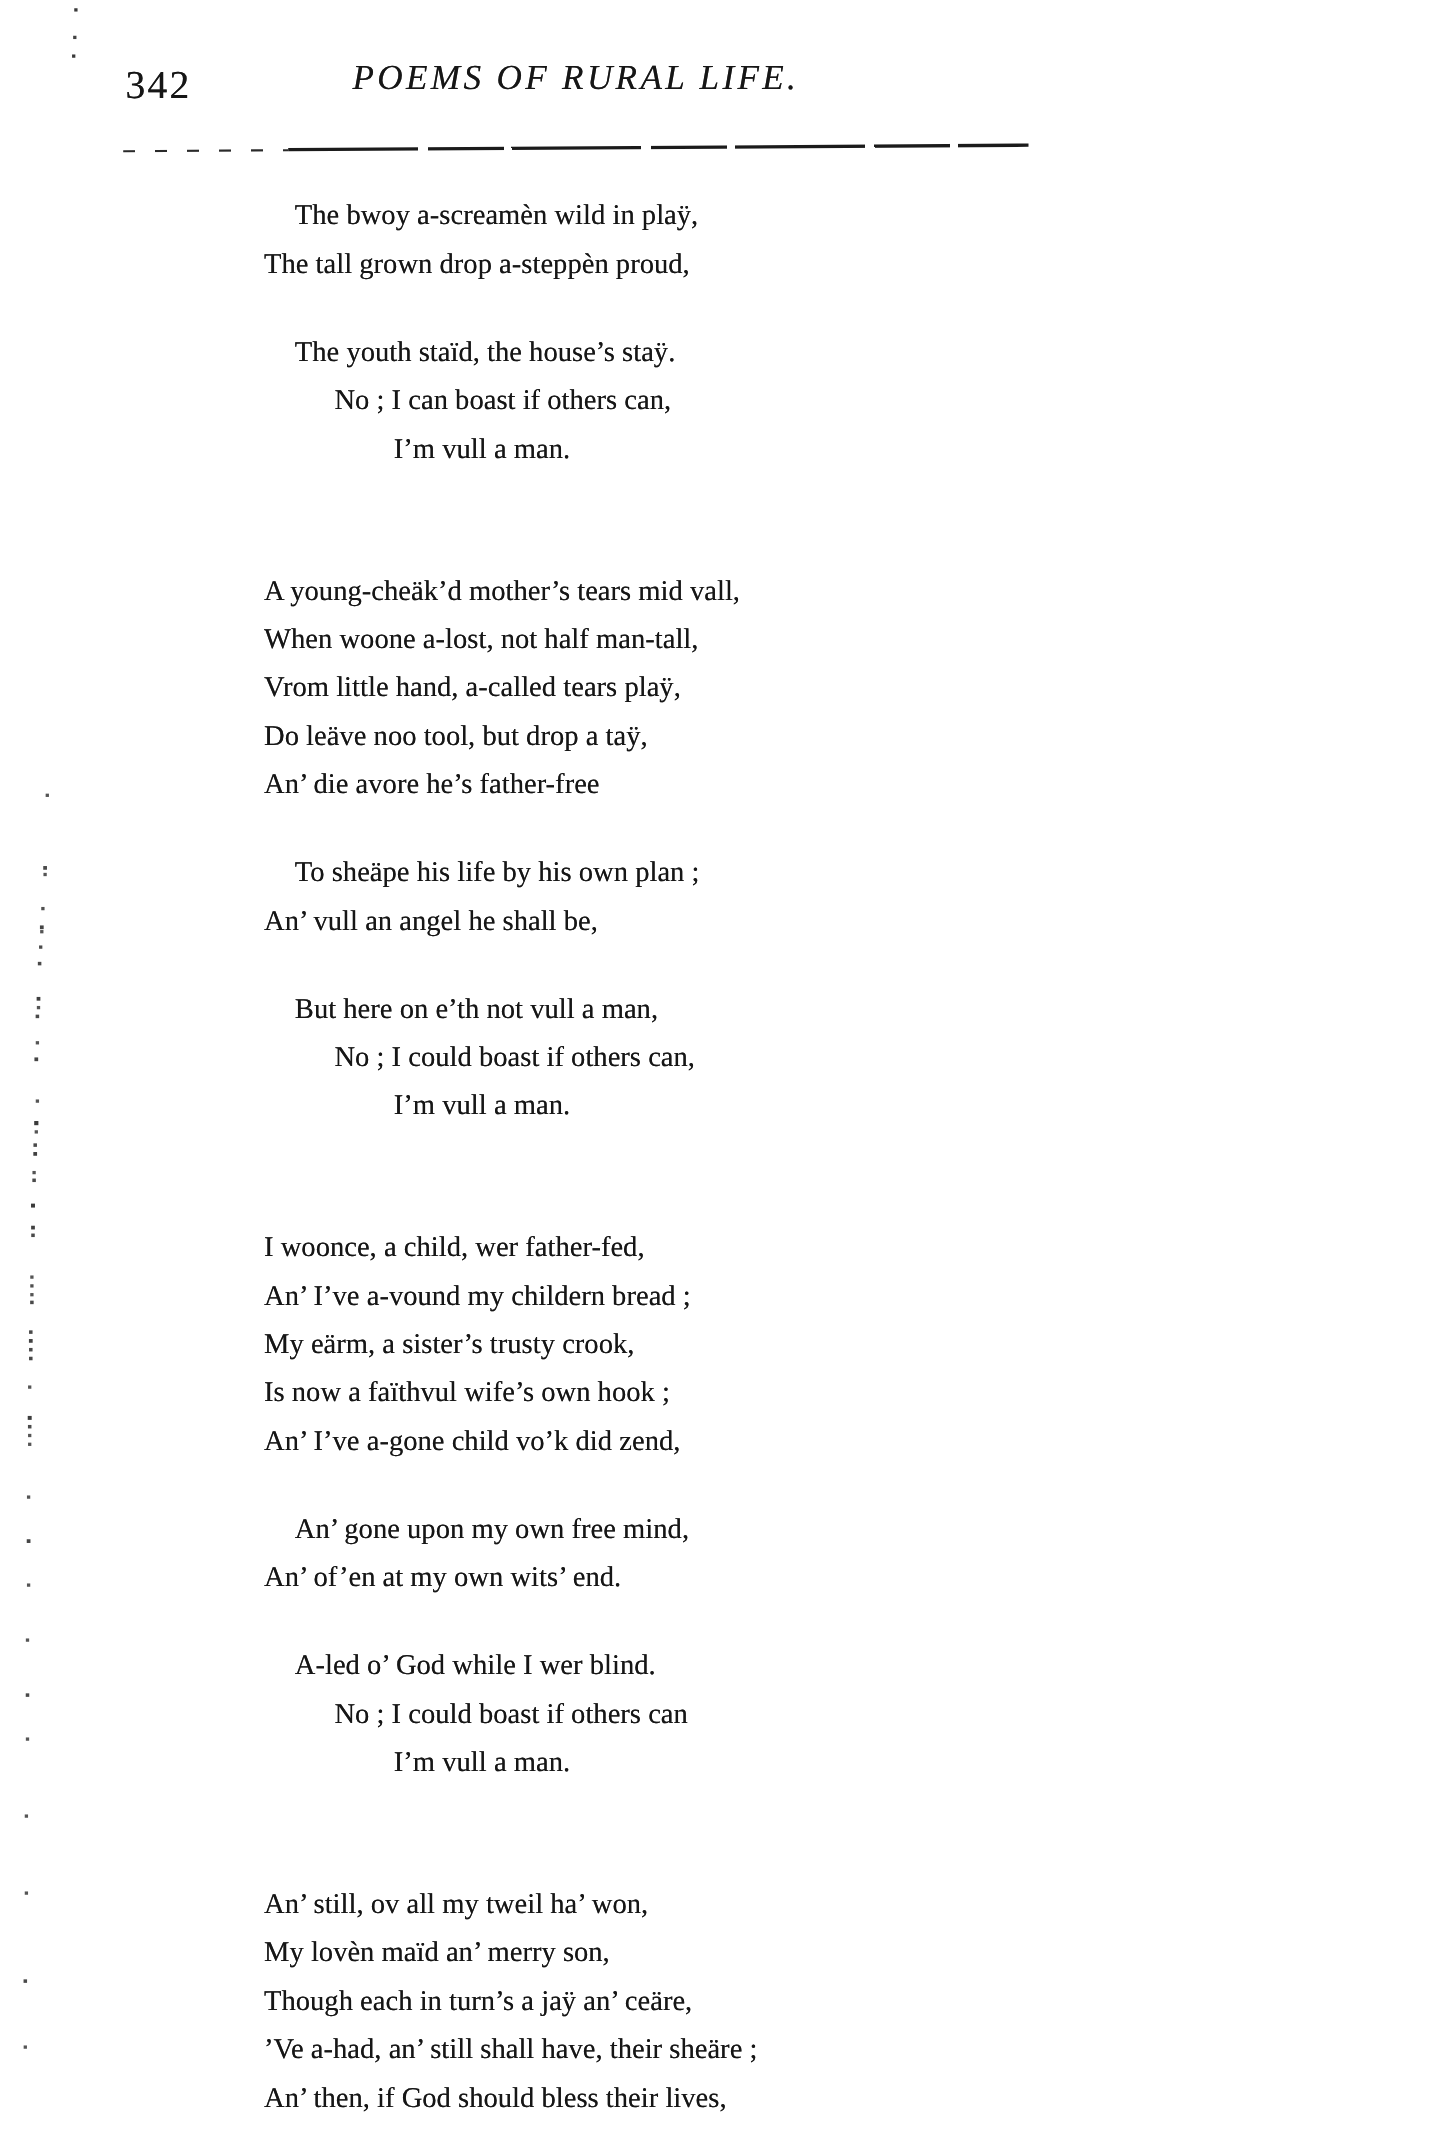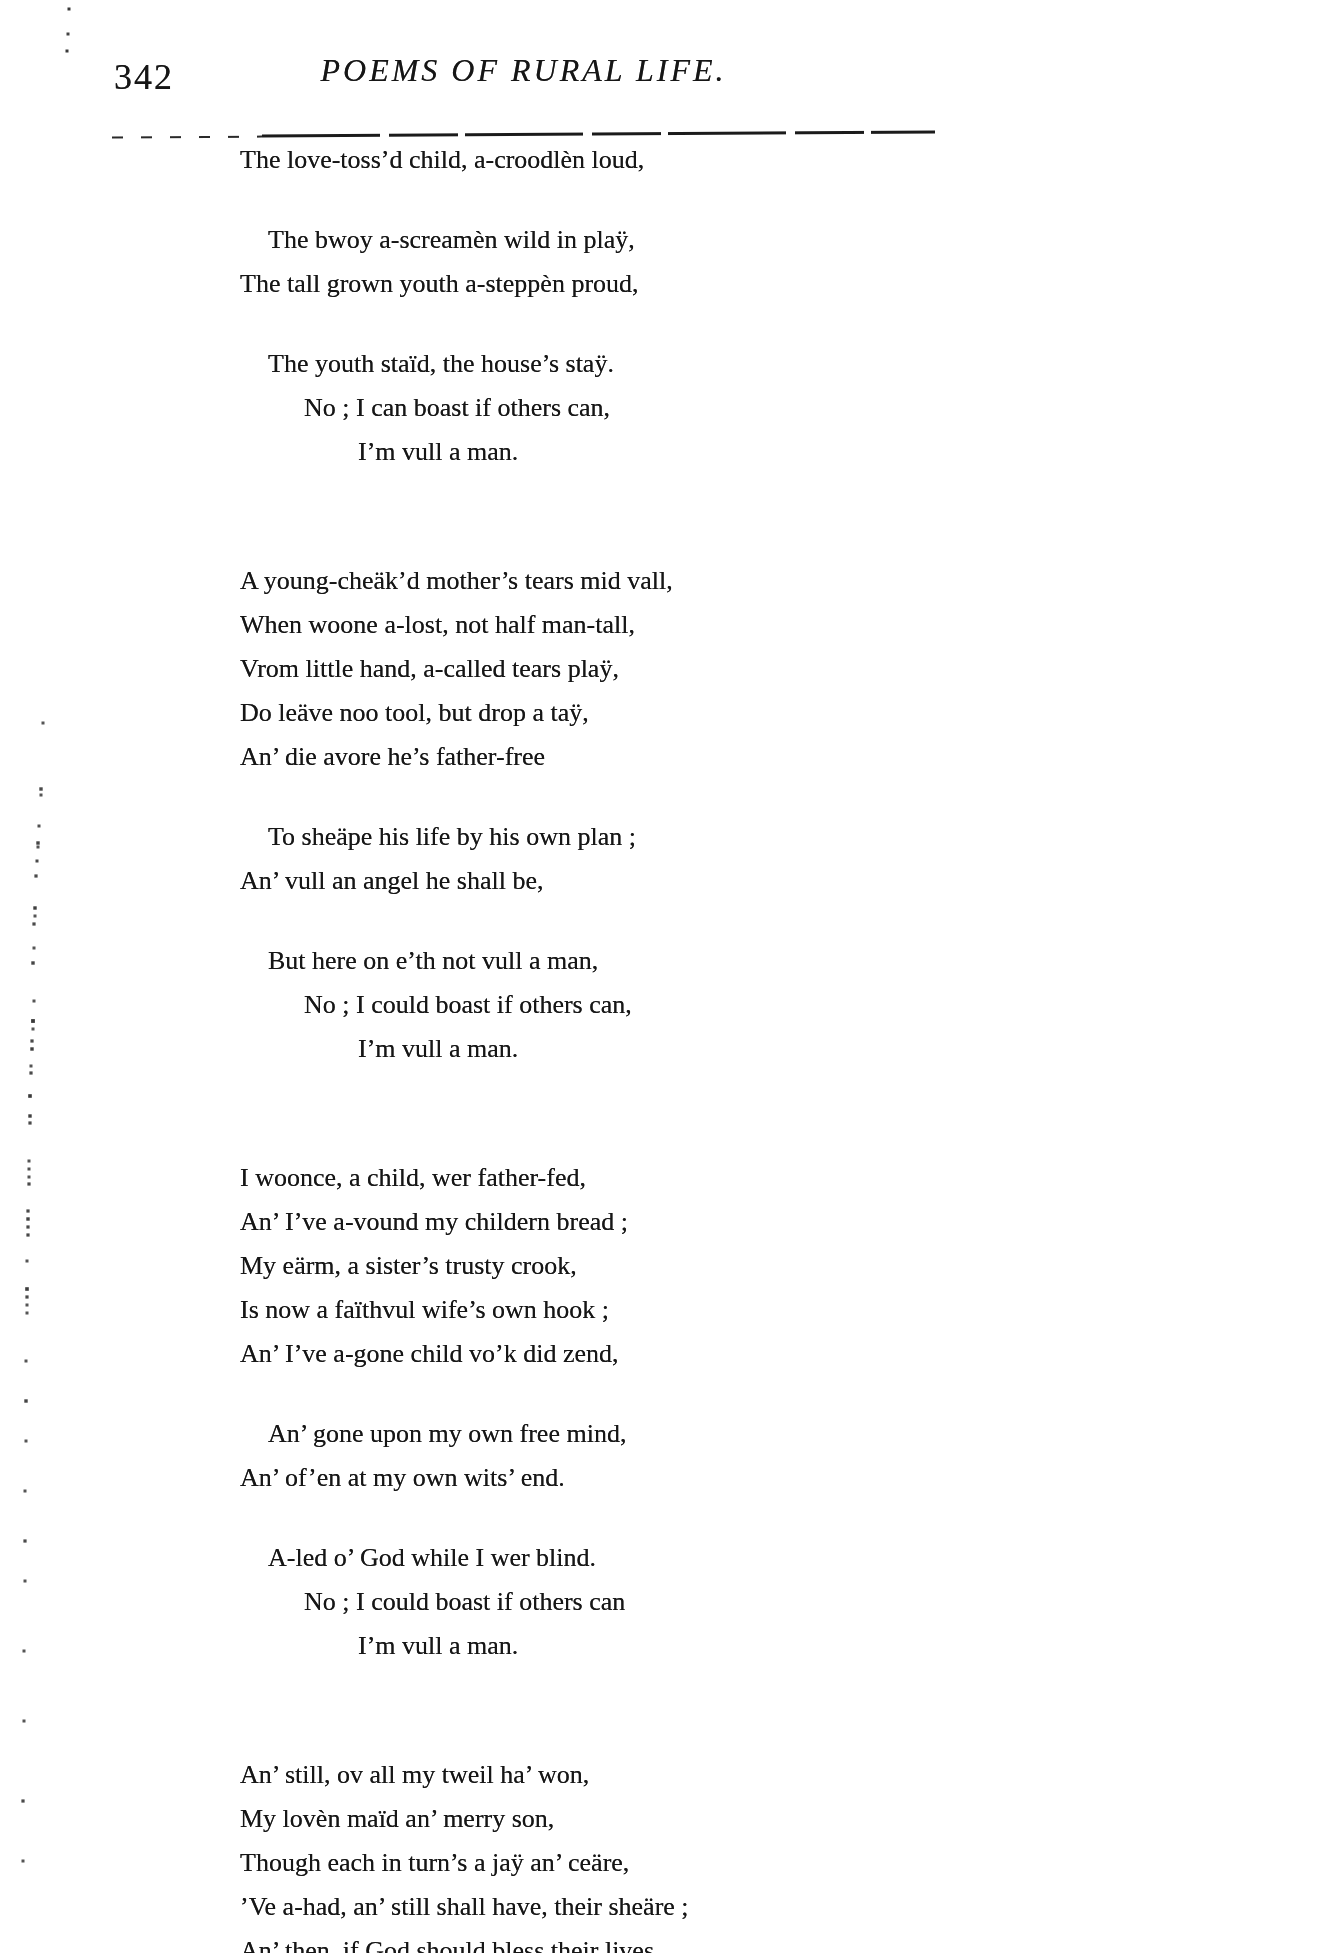--- a/index.html
+++ b/index.html
@@ -152,23 +152,22 @@
   <div class="header-title">POEMS OF RURAL LIFE.</div>
 </div>
 
 <div class="header-rule">
   <div class="rule-seg-left"></div>
   <div class="rule-seg-main"></div>
 </div>
 
 <div class="poem">
     <div class="stanza">
-      <div class="line ind-0">The love-toss’d child, a-croodlèn loud,</div>
       <div class="line ind-1">The bwoy a-screamèn wild in plaÿ,</div>
-      <div class="line ind-0">The tall grown youth a-steppèn proud,</div>
+      <div class="line ind-0">The tall grown drop a-steppèn proud,</div>
       <div class="line ind-1">The youth staïd, the house’s staÿ.</div>
       <div class="line ind-2">No ; I can boast if others can,</div>
       <div class="line ind-3">I’m vull a man.</div>
     </div>
     <div class="stanza">
       <div class="line ind-0">A young-cheäk’d mother’s tears mid vall,</div>
       <div class="line ind-0">When woone a-lost, not half man-tall,</div>
       <div class="line ind-0">Vrom little hand, a-called tears plaÿ,</div>
       <div class="line ind-0">Do leäve noo tool, but drop a taÿ,</div>
       <div class="line ind-0">An’ die avore he’s father-free</div>

